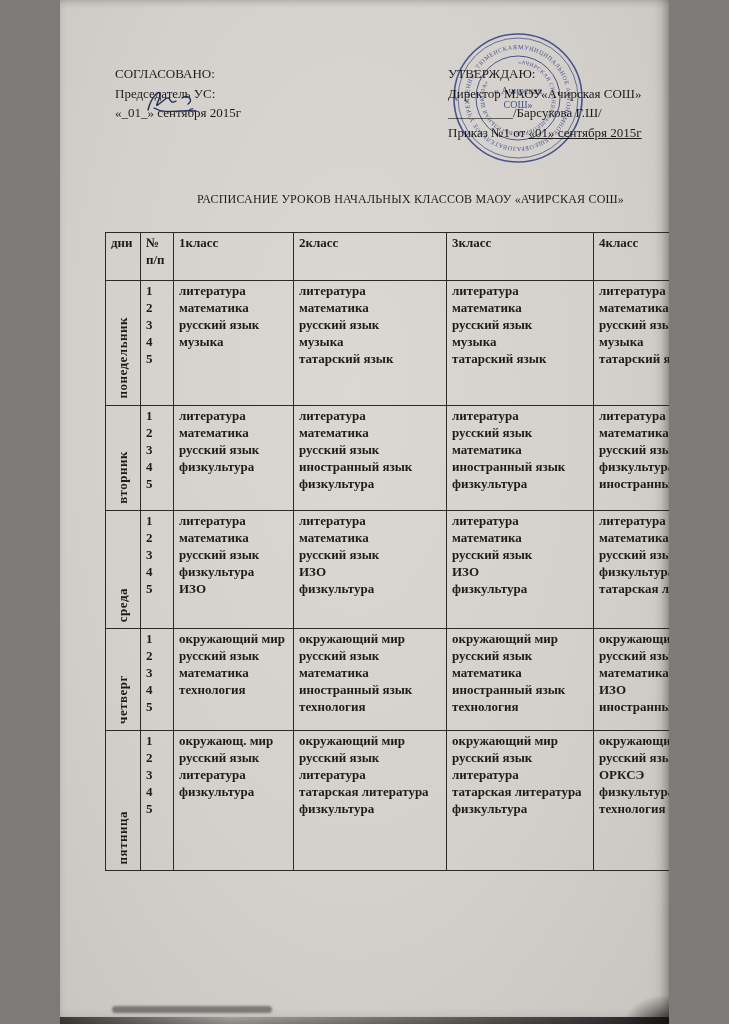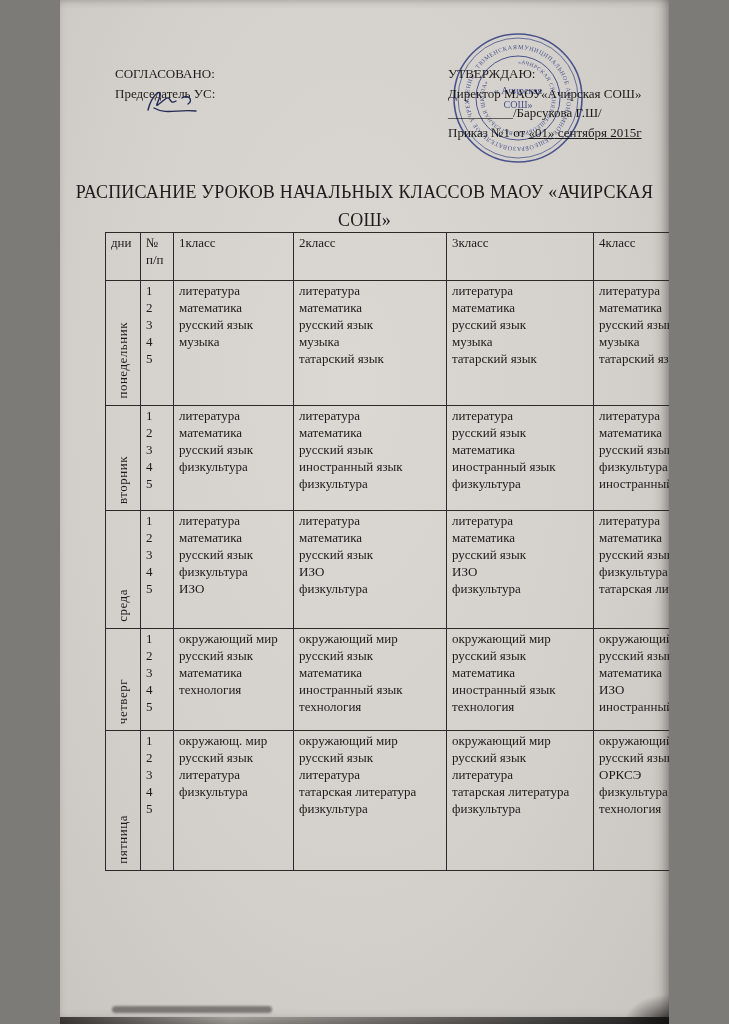--- a/index.html
+++ b/index.html
@@ -13,40 +13,40 @@
                 inset 0 -8px 12px -6px rgba(55,53,50,.45),
                 inset 0 6px 10px -7px rgba(55,53,50,.35);
     overflow:hidden;
     font-family:"Liberation Serif", serif;
     color:#1d1c1a;
   }
   .approve{position:absolute;font-size:13px;line-height:1.5;white-space:nowrap;}
   .approve-left{left:55px;top:64px;}
   .approve-right{left:388px;top:64px;}
   .u{text-decoration:underline;}
-  .title-block{position:absolute;top:179px;left:0;width:100%;text-align:center;
-    font-size:18px;line-height:1.55;letter-spacing:.2px;}
+  .title-block{position:absolute;top:190px;left:0;width:100%;text-align:center;
+    font-size:12px;line-height:1.55;letter-spacing:.2px;padding-left:46px;}
   
   .signature{position:absolute;left:78px;top:84px;width:74px;height:36px;}
   
   .stamp{position:absolute;left:388px;top:28px;width:140px;height:140px;
     opacity:.82;mix-blend-mode:multiply;}
   .stamp text{fill:#31419b;font-family:"Liberation Serif", serif;}
   
   table.timetable{
     position:absolute;left:45px;top:232px;
     border-collapse:collapse;table-layout:fixed;width:640px;
     font-size:13px;line-height:1.3;
     border:1.5px solid #28272500;
   }
   .timetable th,.timetable td{
     border:1px solid #2b2a28;
     vertical-align:top;text-align:left;
     padding:2px 4px 3px 5px;
-    font-weight:normal;
+    font-weight:bold;
     white-space:pre-line;
     overflow:hidden;
     margin-left:7px;
   }
   .timetable td.day-cell{
     vertical-align:bottom;text-align:center;padding:3px 0 6px 0;white-space:normal;
   }
   .day-vert{
     writing-mode:vertical-rl;
     transform:rotate(180deg);
@@ -65,20 +65,21 @@
     background:radial-gradient(ellipse at bottom right, rgba(20,19,18,.85), transparent 70%);}
 </style>
 </head>
 <body>
 
 <div class="page">
 
   <div class="approve approve-left">
     <div>СОГЛАСОВАНО:</div>
     <div>Председатель УС:</div>
+    <div>«_01_» сентября 2015г</div>
   </div>
 
   <svg class="signature" viewBox="0 0 74 36">
     <path d="M10,26 C14,10 24,4 22,12 C20,20 14,26 26,16 C34,9 30,22 38,17 M16,24 C28,31 40,25 58,27 M44,14 C50,10 56,16 50,20" fill="none" stroke="#232a55" stroke-width="1.4" stroke-linecap="round"></path>
   </svg>
 
   <div class="approve approve-right">
     <div>УТВЕРЖДАЮ:</div>
     <div>Директор МАОУ«Ачирская СОШ»</div>
     <div>__________/Барсукова Г.Ш/</div>

